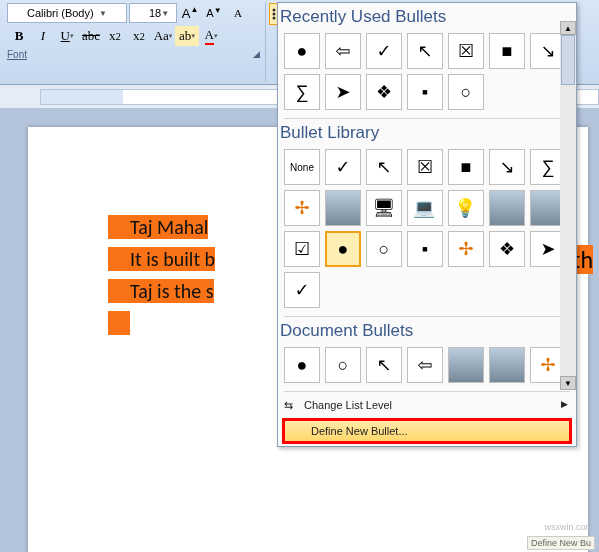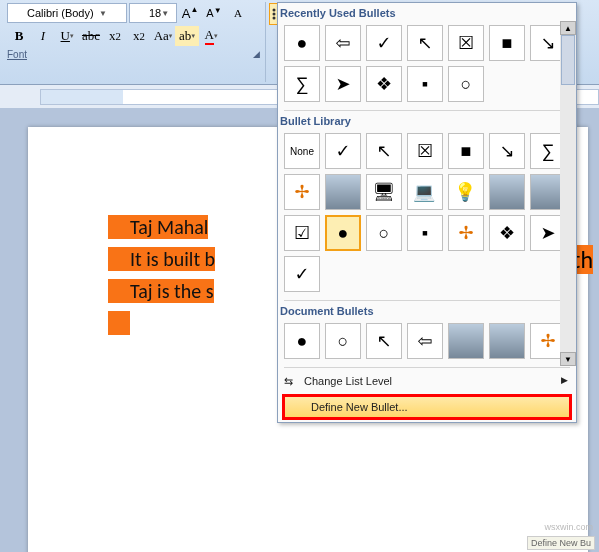--- a/index.html
+++ b/index.html
@@ -36,21 +36,21 @@
   
   
   .doc-area { background:#b4c4db; height:443px; position:relative; overflow:hidden; }
   .page { position:absolute; left:28px; top:18px; width:560px; height:500px; background:#fff; box-shadow:0 0 4px rgba(0,0,0,0.3); padding:88px 40px 0 80px; }
   .sel { background:#f97316; }
   .line { font-family: Calibri, sans-serif; font-size: 20px; color:#111; margin-bottom: 8px; display:flex; align-items:center; }
   .bullet-dot { width:7px; height:7px; background:#000; border-radius:50%; margin-right:14px; margin-left:8px; flex-shrink:0; }
   
   
   .dropdown { position:absolute; left:277px; top:2px; width:300px; background:#fafafa; border:1px solid #8ba0bc; box-shadow:2px 2px 4px rgba(0,0,0,0.25); z-index:10; }
-  .dd-title { font-size:11px; font-weight:bold; color:#3b5a8b; margin:4px 0 4px 2px; }
+  .dd-title { font-size:17px; font-weight:normal; color:#3b5a8b; margin:4px 0 4px 2px; }
   .grid { display:flex; flex-wrap:wrap; gap:5px; padding:2px 6px 6px 6px; }
   .cell { width:36px; height:36px; border:1px solid #bfbfbf; background:#fff; display:flex; align-items:center; justify-content:center; font-size:18px; }
   .cell.small { font-size:10px; }
   .cell.sel-cell { border:2px solid #f3a016; background:#fdeeb3; }
   .cell.img { background:linear-gradient(#bcd, #789); }
   .divider { height:1px; background:#d4d4d4; margin:2px 6px; }
   .menu-row { padding:5px 8px 5px 26px; position:relative; font-size:11px; color:#222; }
   .menu-row .arrow { position:absolute; right:8px; font-size:9px; }
   .menu-row .icon { position:absolute; left:6px; top:5px; }
   .define-row { background:linear-gradient(#ffe9a8,#ffd76b); border:3px solid #f00; margin:2px 4px; padding:4px 8px 4px 26px; font-weight:normal; }

